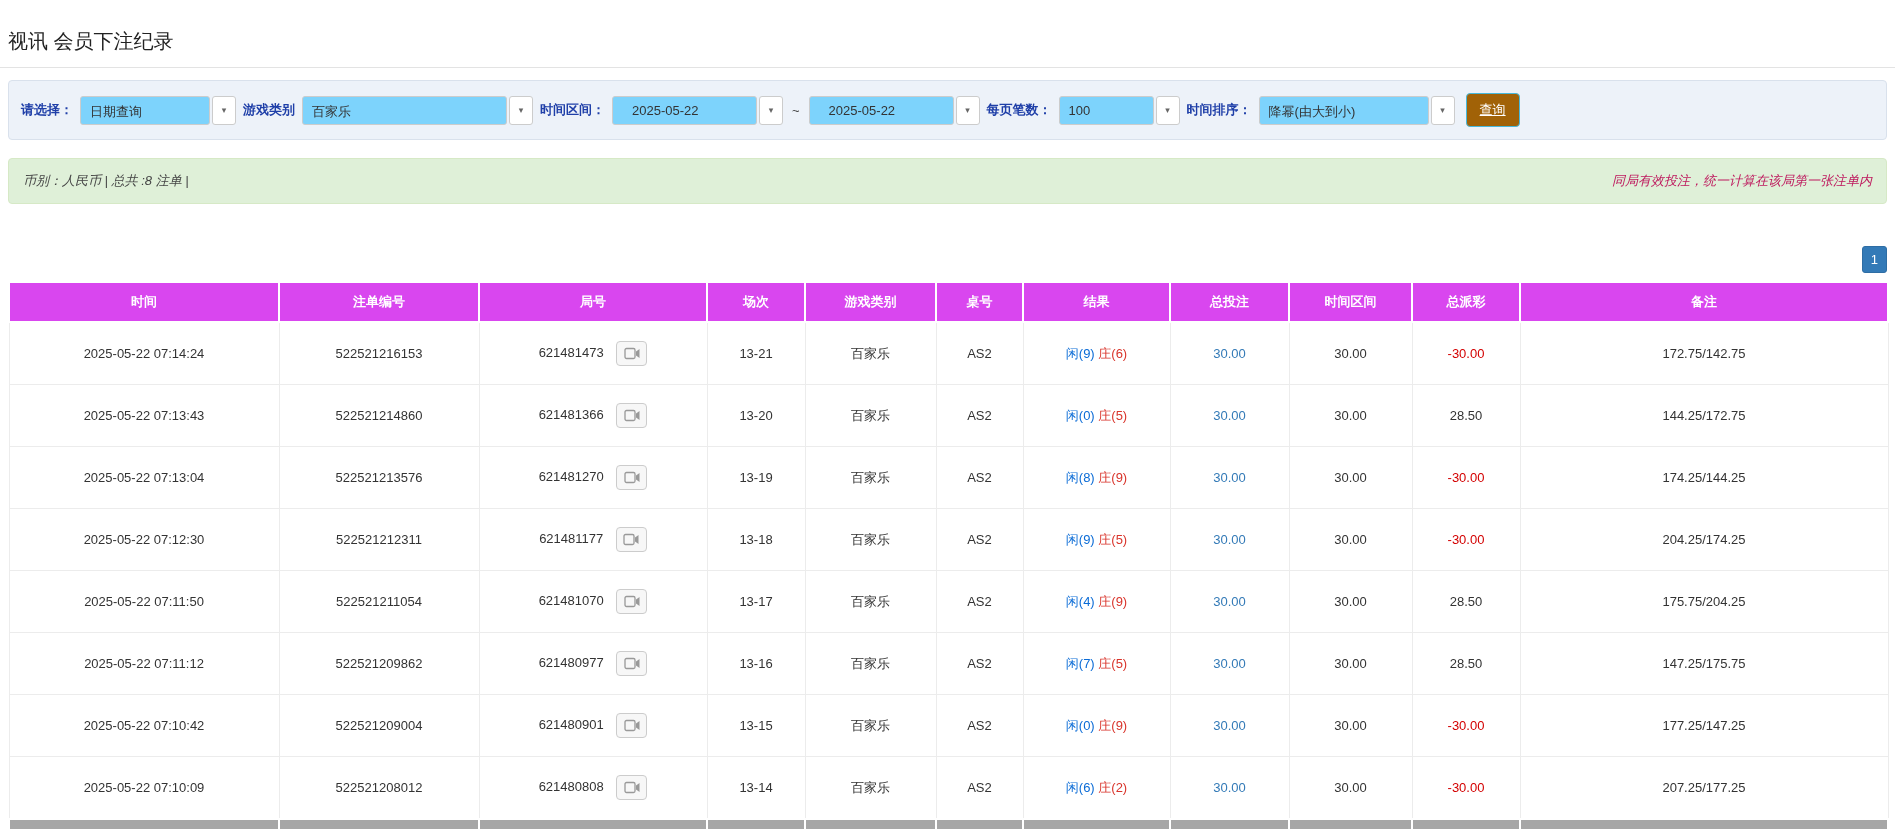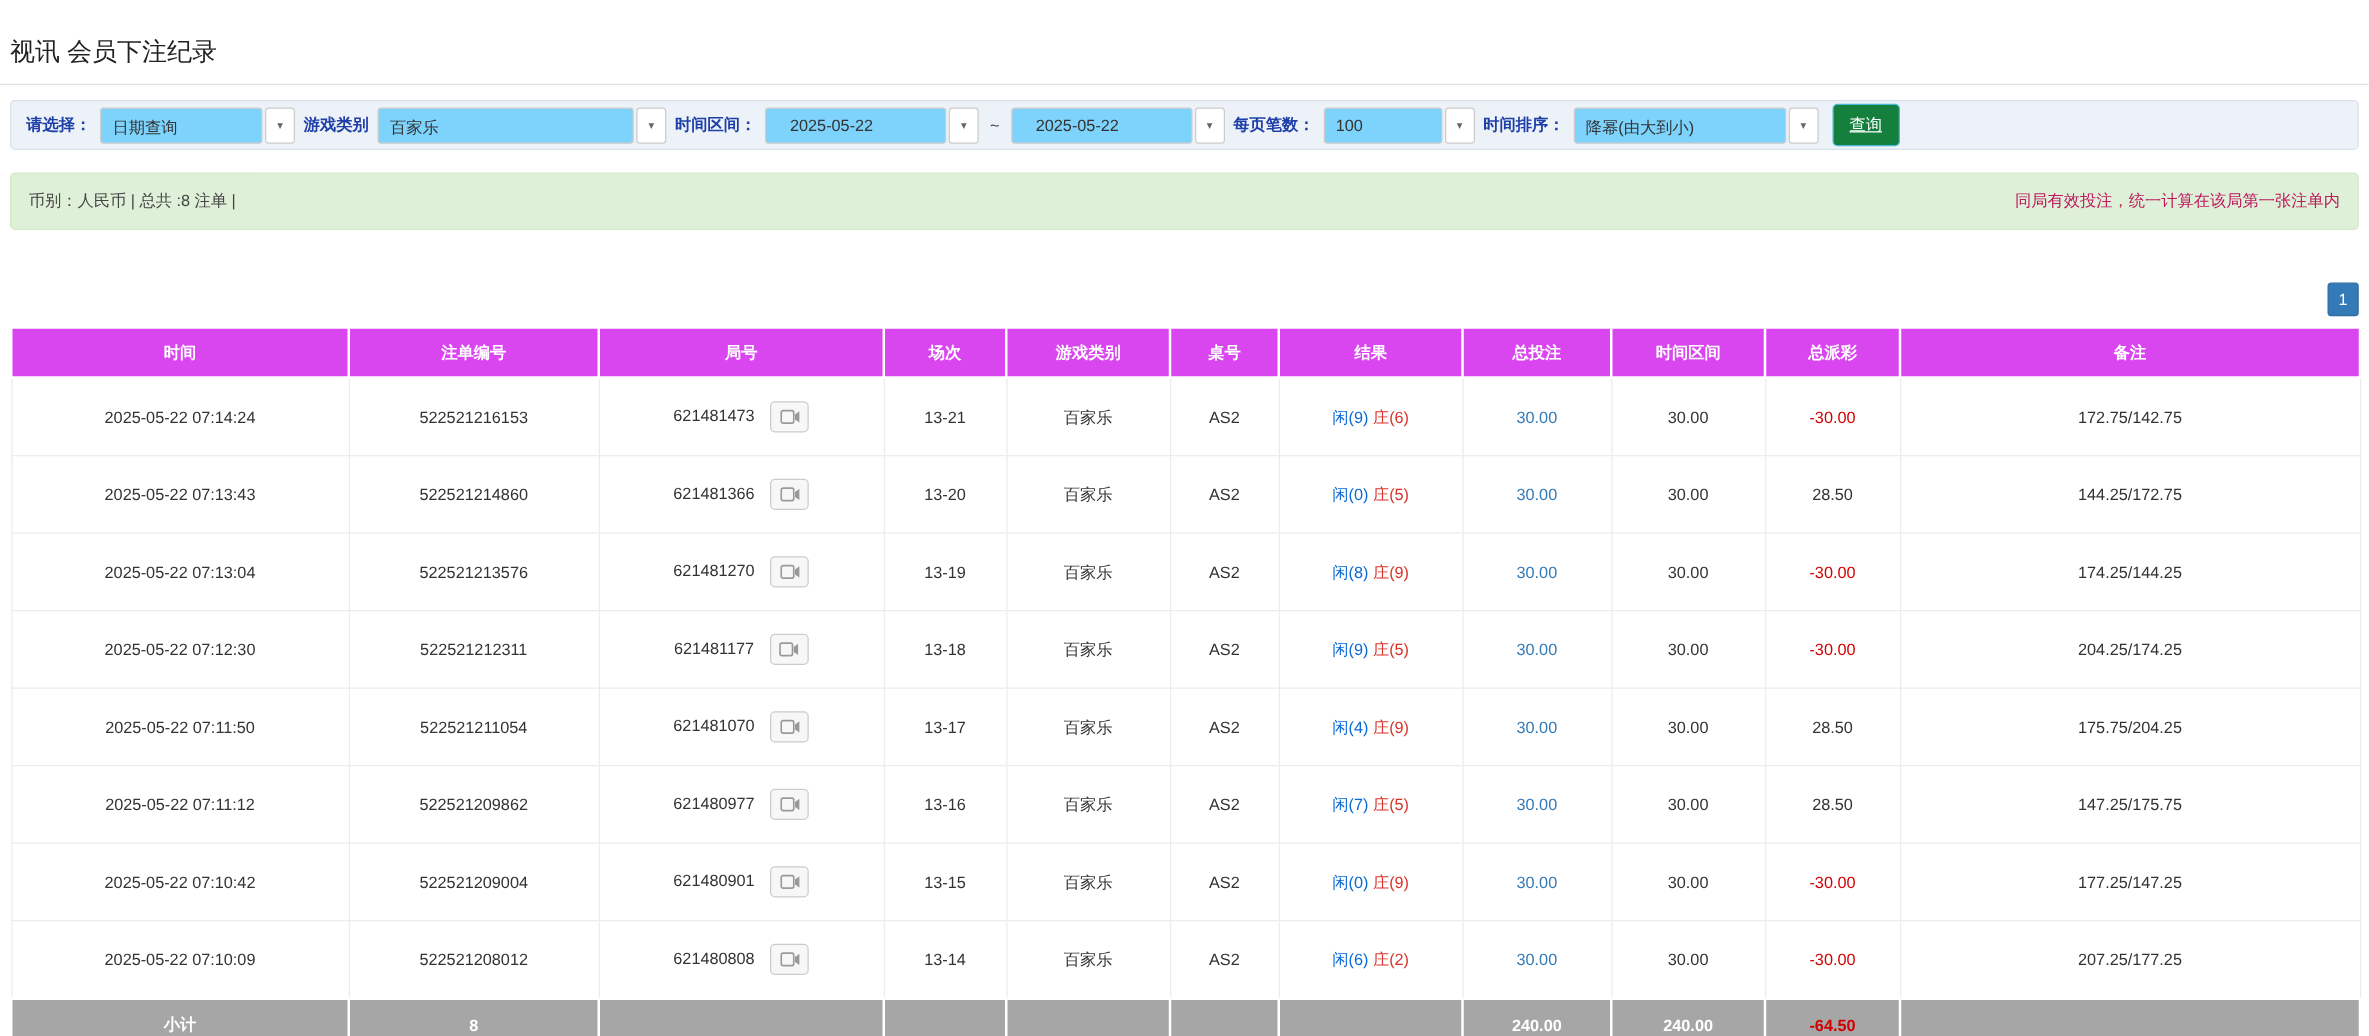--- a/index.html
+++ b/index.html
@@ -24,21 +24,21 @@
   
   .filter-bar {
     margin: 12px 8px 0 8px;
     background: #edf2f9;
     border: 1px solid #d9e1ec;
     border-radius: 4px;
     padding: 8px 12px;
     display: flex;
     align-items: center;
     gap: 7px;
-    height: 40px;
+    height: 60px;
     white-space: nowrap;
   }
   .flabel {
     color: #1f3fa8;
     font-weight: bold;
     font-size: 13px;
   }
   .select { display: inline-flex; align-items: stretch; height: 29px; }
   .select .val {
     background: #7dd3fc;
@@ -62,21 +62,21 @@
     font-size: 9px;
     cursor: pointer;
   }
   .w1 .val { width: 130px; }
   .w2 .val { width: 205px; }
   .w3 .val { width: 145px; padding-left: 19px; }
   .w4 .val { width: 95px;  }
   .w5 .val { width: 170px; }
   .tilde { color: #444; padding: 0 2px; }
   .search-btn {
-    background: #15803d;
+    background: #a16207;
     border: 1px solid #46b8da;
     color: #fff;
     font-size: 13px;
     padding: 7px 13px;
     border-radius: 4px;
     cursor: pointer;
     margin-left: 4px;
     font-family: inherit;
     text-decoration: underline;
   }
@@ -86,20 +86,21 @@
     margin: 18px 8px 0 8px;
     background: #dff0d8;
     border: 1px solid #d6e9c6;
     border-radius: 4px;
     padding: 13px 14px;
     display: flex;
     justify-content: space-between;
     align-items: center;
     font-size: 13px;
     color: #444;
+    font-style: italic;
   }
   .summary-note { color: #be185d; }
 
   
   .pagination {
     display: flex;
     justify-content: flex-end;
     margin: 42px 8px 8px 8px;
   }
   .page-btn {

